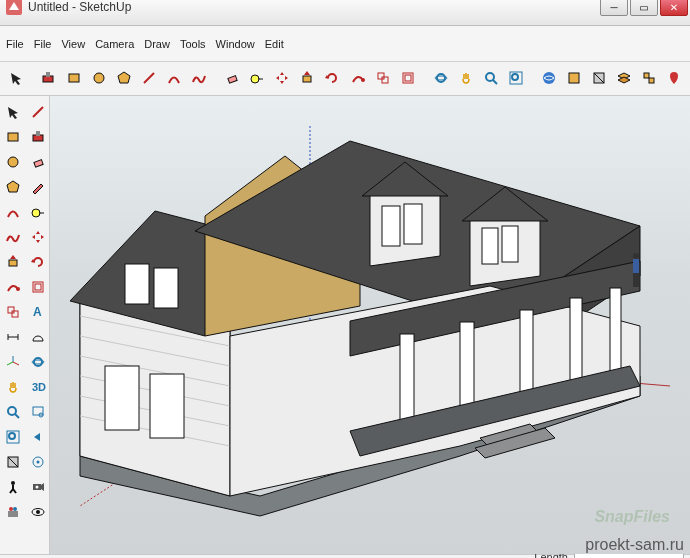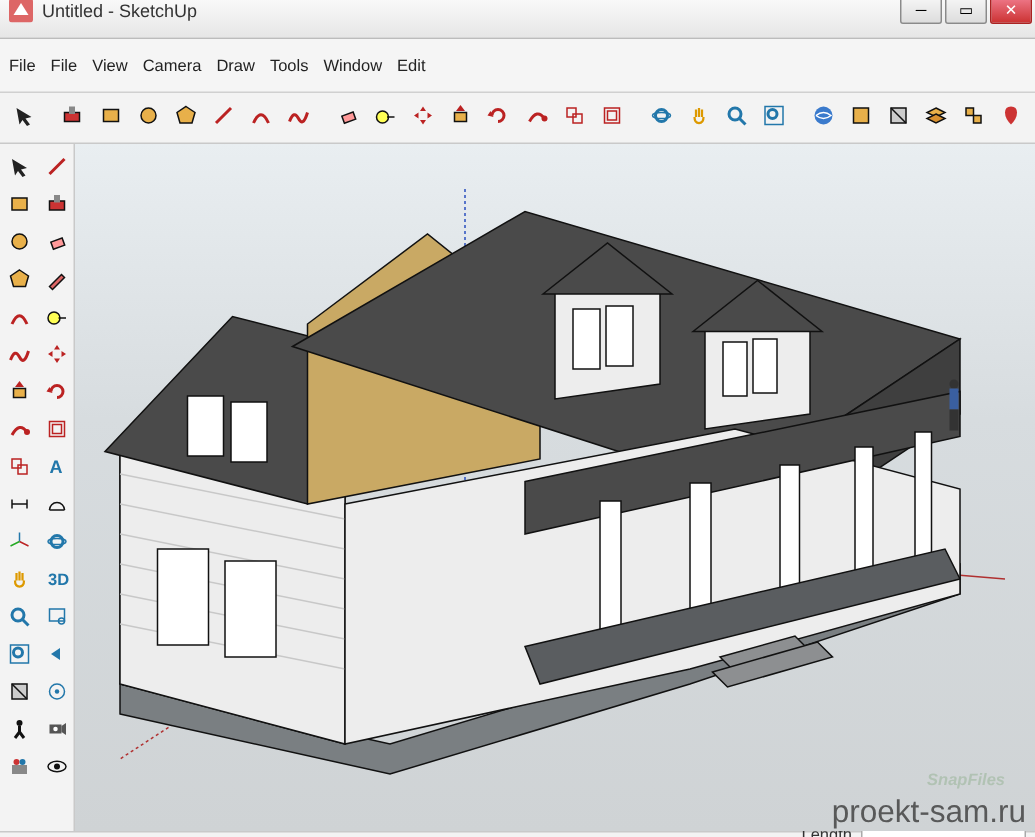--- a/index.html
+++ b/index.html
@@ -30,22 +30,22 @@
   .viewport { flex: 1; background: linear-gradient(#e9eef1 0%, #d7dcdf 40%, #cfd3d5 100%); position: relative; overflow: hidden; }
   .viewport svg { position: absolute; inset: 0; }
 
   
   .statusbar { height: 20px; background: #f3f3f3; border-top: 1px solid #c9c9c9; display: flex; align-items: center; padding: 0 6px; font-size: 11px; color: #333; }
   .status-left { display: flex; align-items: center; gap: 4px; flex: 1; }
   .status-icon { width: 14px; height: 14px; display:inline-flex; align-items:center; justify-content:center; }
   .status-right { display: flex; align-items: flex-start; gap: 6px; }
   .length-box { background: #fff; border: 1px solid #aaa; padding: 13px 4px; min-width: 110px; height: 15px; line-height: 13px; }
 
-  .watermark1 { position: absolute; right: 20px; bottom: 28px; color: #9db79d; font-weight: bold; font-style: italic; font-size: 11px; opacity: .6; pointer-events:none; }
-  .watermark2 { position: absolute; right: 6px; bottom: 4px; color: #444; font-size: 21px; opacity: .85; pointer-events:none; font-family: Arial; }
+  .watermark1 { position: absolute; right: 20px; bottom: 28px; color: #9db79d; font-weight: bold; font-style: italic; font-size: 16px; opacity: .6; pointer-events:none; }
+  .watermark2 { position: absolute; right: 6px; bottom: 4px; color: #444; font-size: 16px; opacity: .85; pointer-events:none; font-family: Arial; }
 </style>
 </head>
 <body>
 
 <div class="titlebar">
   <span class="app-icon">
     <svg viewBox="0 0 16 16">
         <rect width="16" height="16" fill="#d66" rx="2"></rect>
         <path d="M3 11 L8 3 L13 11 Z" fill="#fff"></path>
       </svg>

